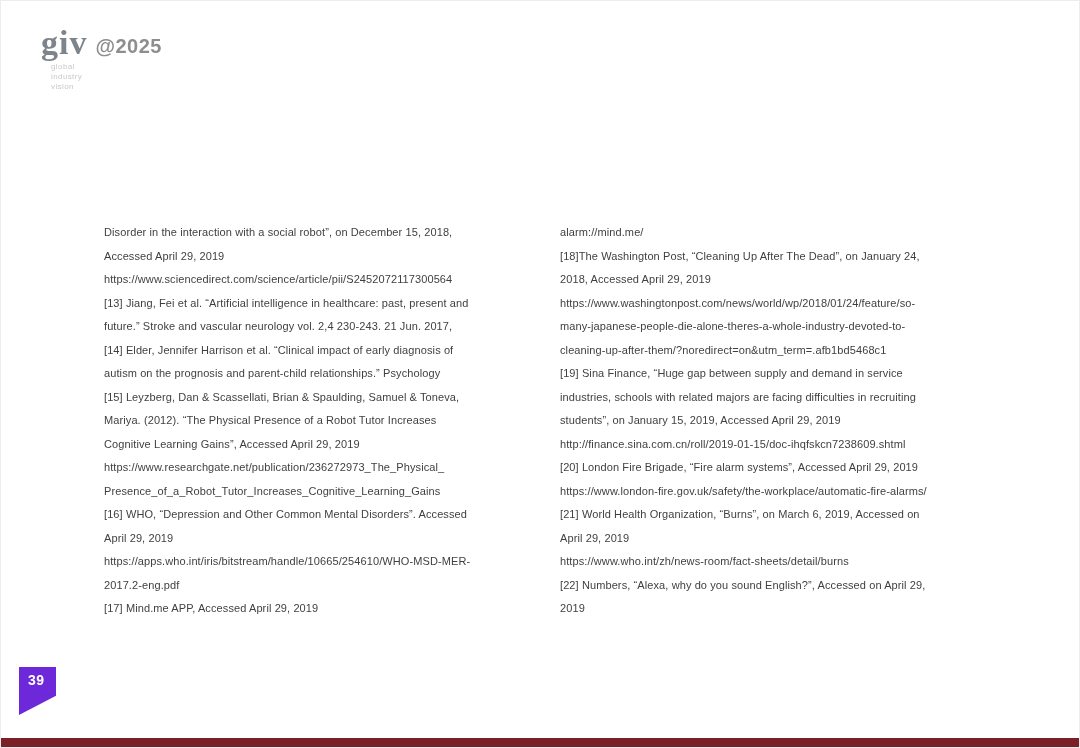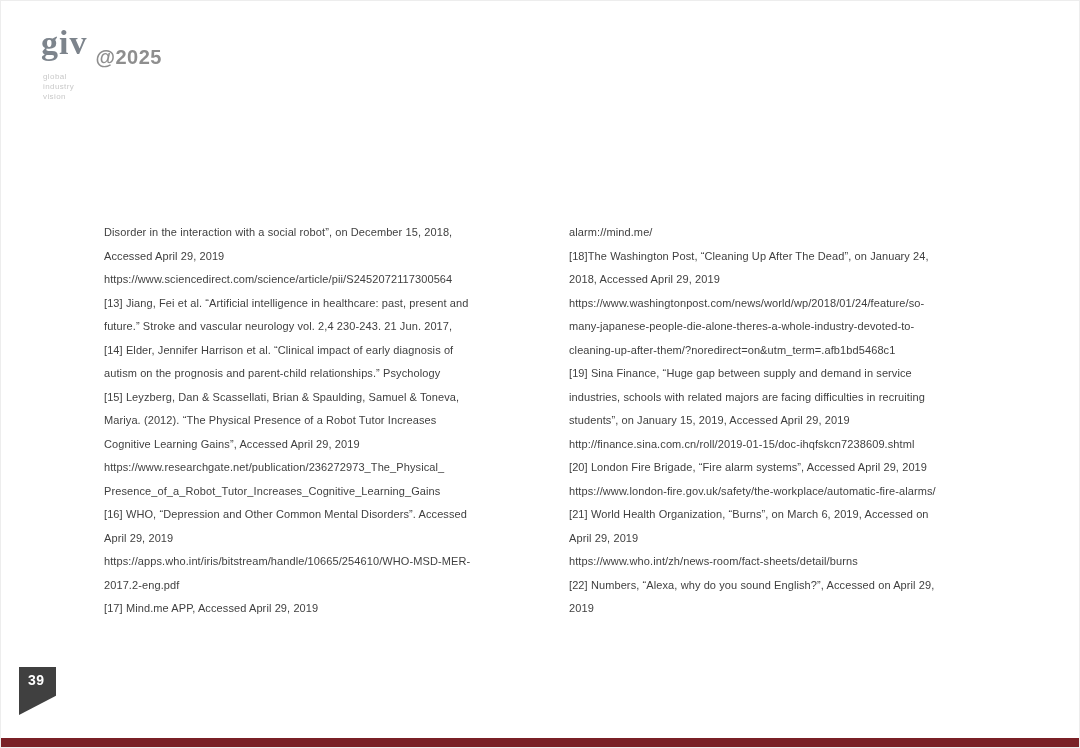--- a/index.html
+++ b/index.html
@@ -19,45 +19,45 @@
   
   .logo { position: absolute; left: 40px; top: 26px; }
   .logo-top { display: flex; align-items: flex-start; gap: 8px; }
   .brand {
     font-family: Liberation Serif, serif;
     font-size: 34px; font-weight: bold;
     color: #7d848c; letter-spacing: 1px; line-height: 32px;
   }
   .year {
     font-size: 20px; font-weight: bold;
-    color: #8e8e8e; letter-spacing: 0.5px; margin-top: 19px;
+    color: #8e8e8e; letter-spacing: 0.5px; margin-top: 8px;
   }
   .tagline { margin-top: 3px; margin-left: 2px; }
   .tagline span {
     display: block;
     font-size: 8px; line-height: 10px;
-    color: #c9c9c9; letter-spacing: 0.4px;
+    color: #c9c9c9; letter-spacing: 0.4px; margin-left: 8px;
   }
   
   .columns {
     position: absolute; left: 103px; top: 220px;
-    display: flex; gap: 17px;
+    display: flex; gap: 8px;
   }
   .col { width: 448px; }
   .ref-line {
     margin: 0;
     font-size: 11px; line-height: 23.5px;
     color: #3f3f3f; letter-spacing: 0.1px;
     white-space: nowrap;
   }
   
   .ribbon {
     position: absolute; left: 18px; top: 666px;
     width: 37px; height: 48px;
-    background: #404040;
+    background: #6d28d9;
     clip-path: polygon(0 0, 100% 0, 100% 60%, 0 100%);
   }
   .page-num {
     display: block;
     padding: 5px 0 0 9px;
     font-size: 14px; font-weight: bold;
     color: #ffffff; letter-spacing: 0.5px;
   }
   
   .bottom-bar {

